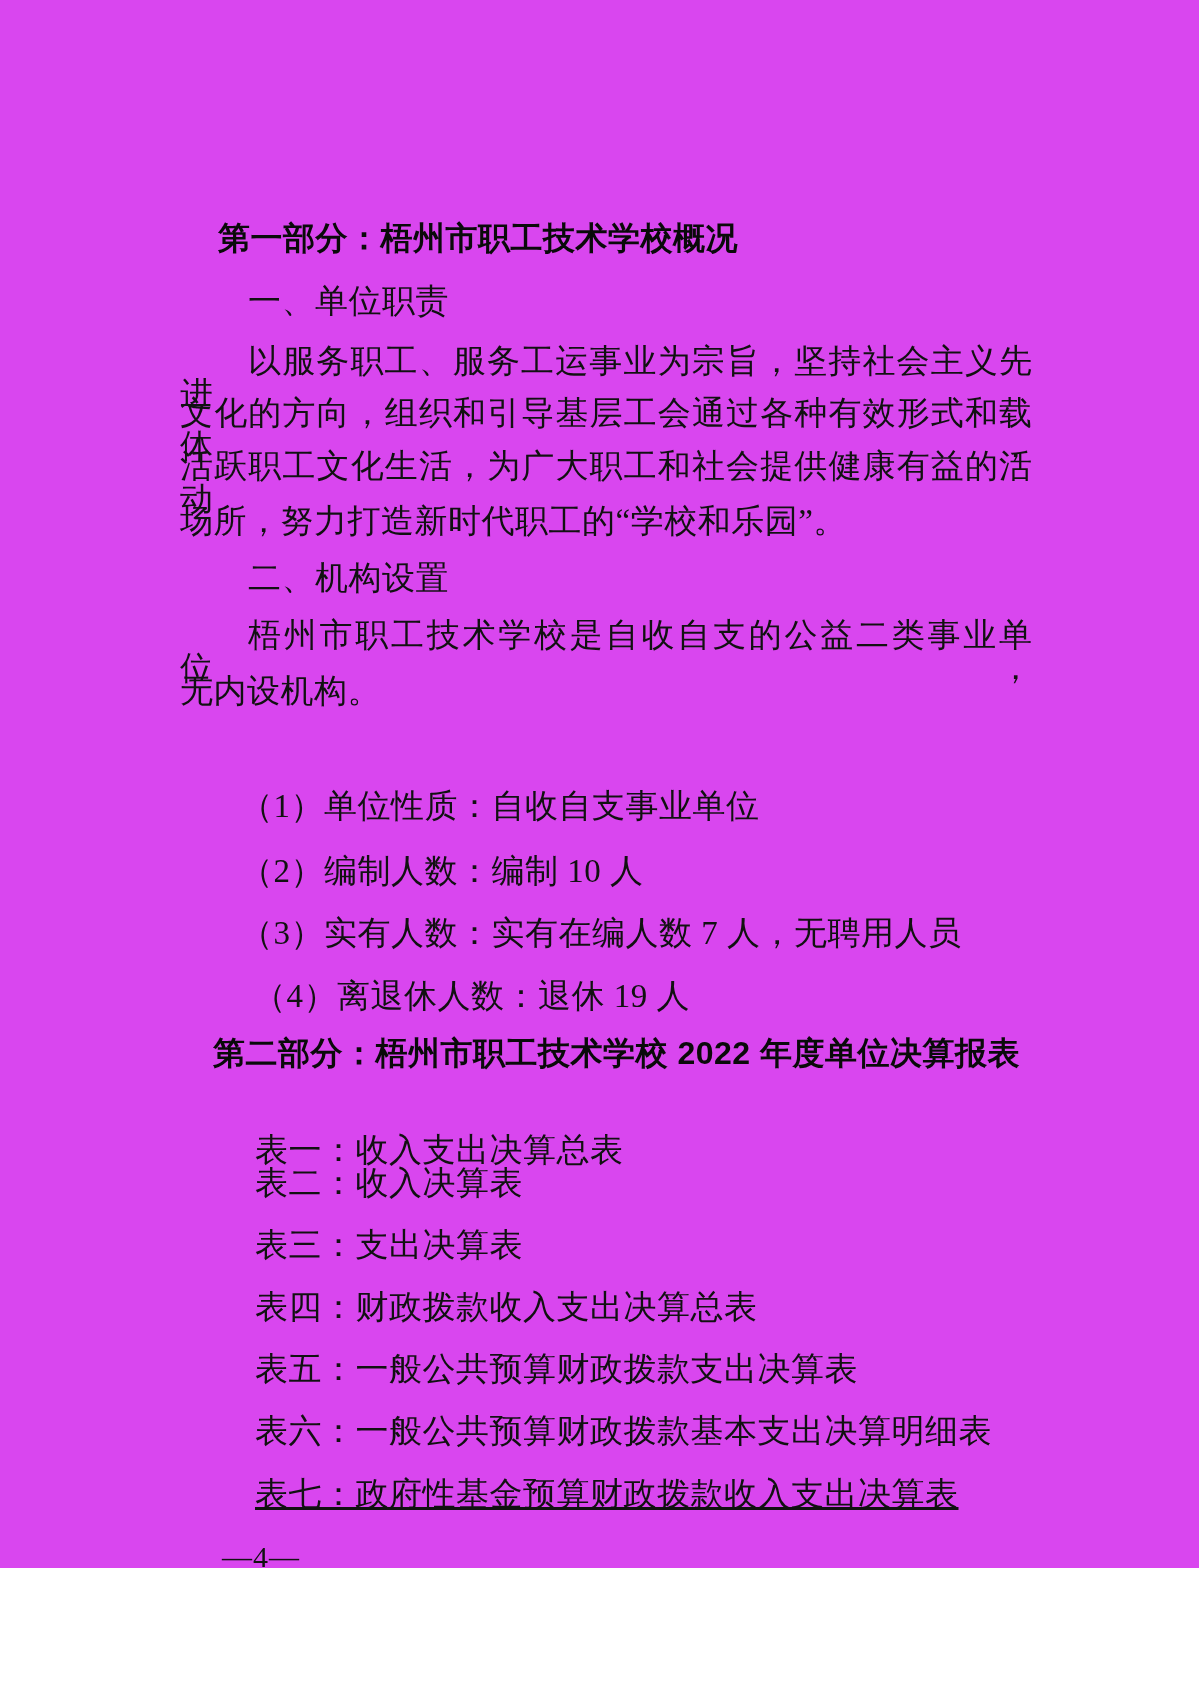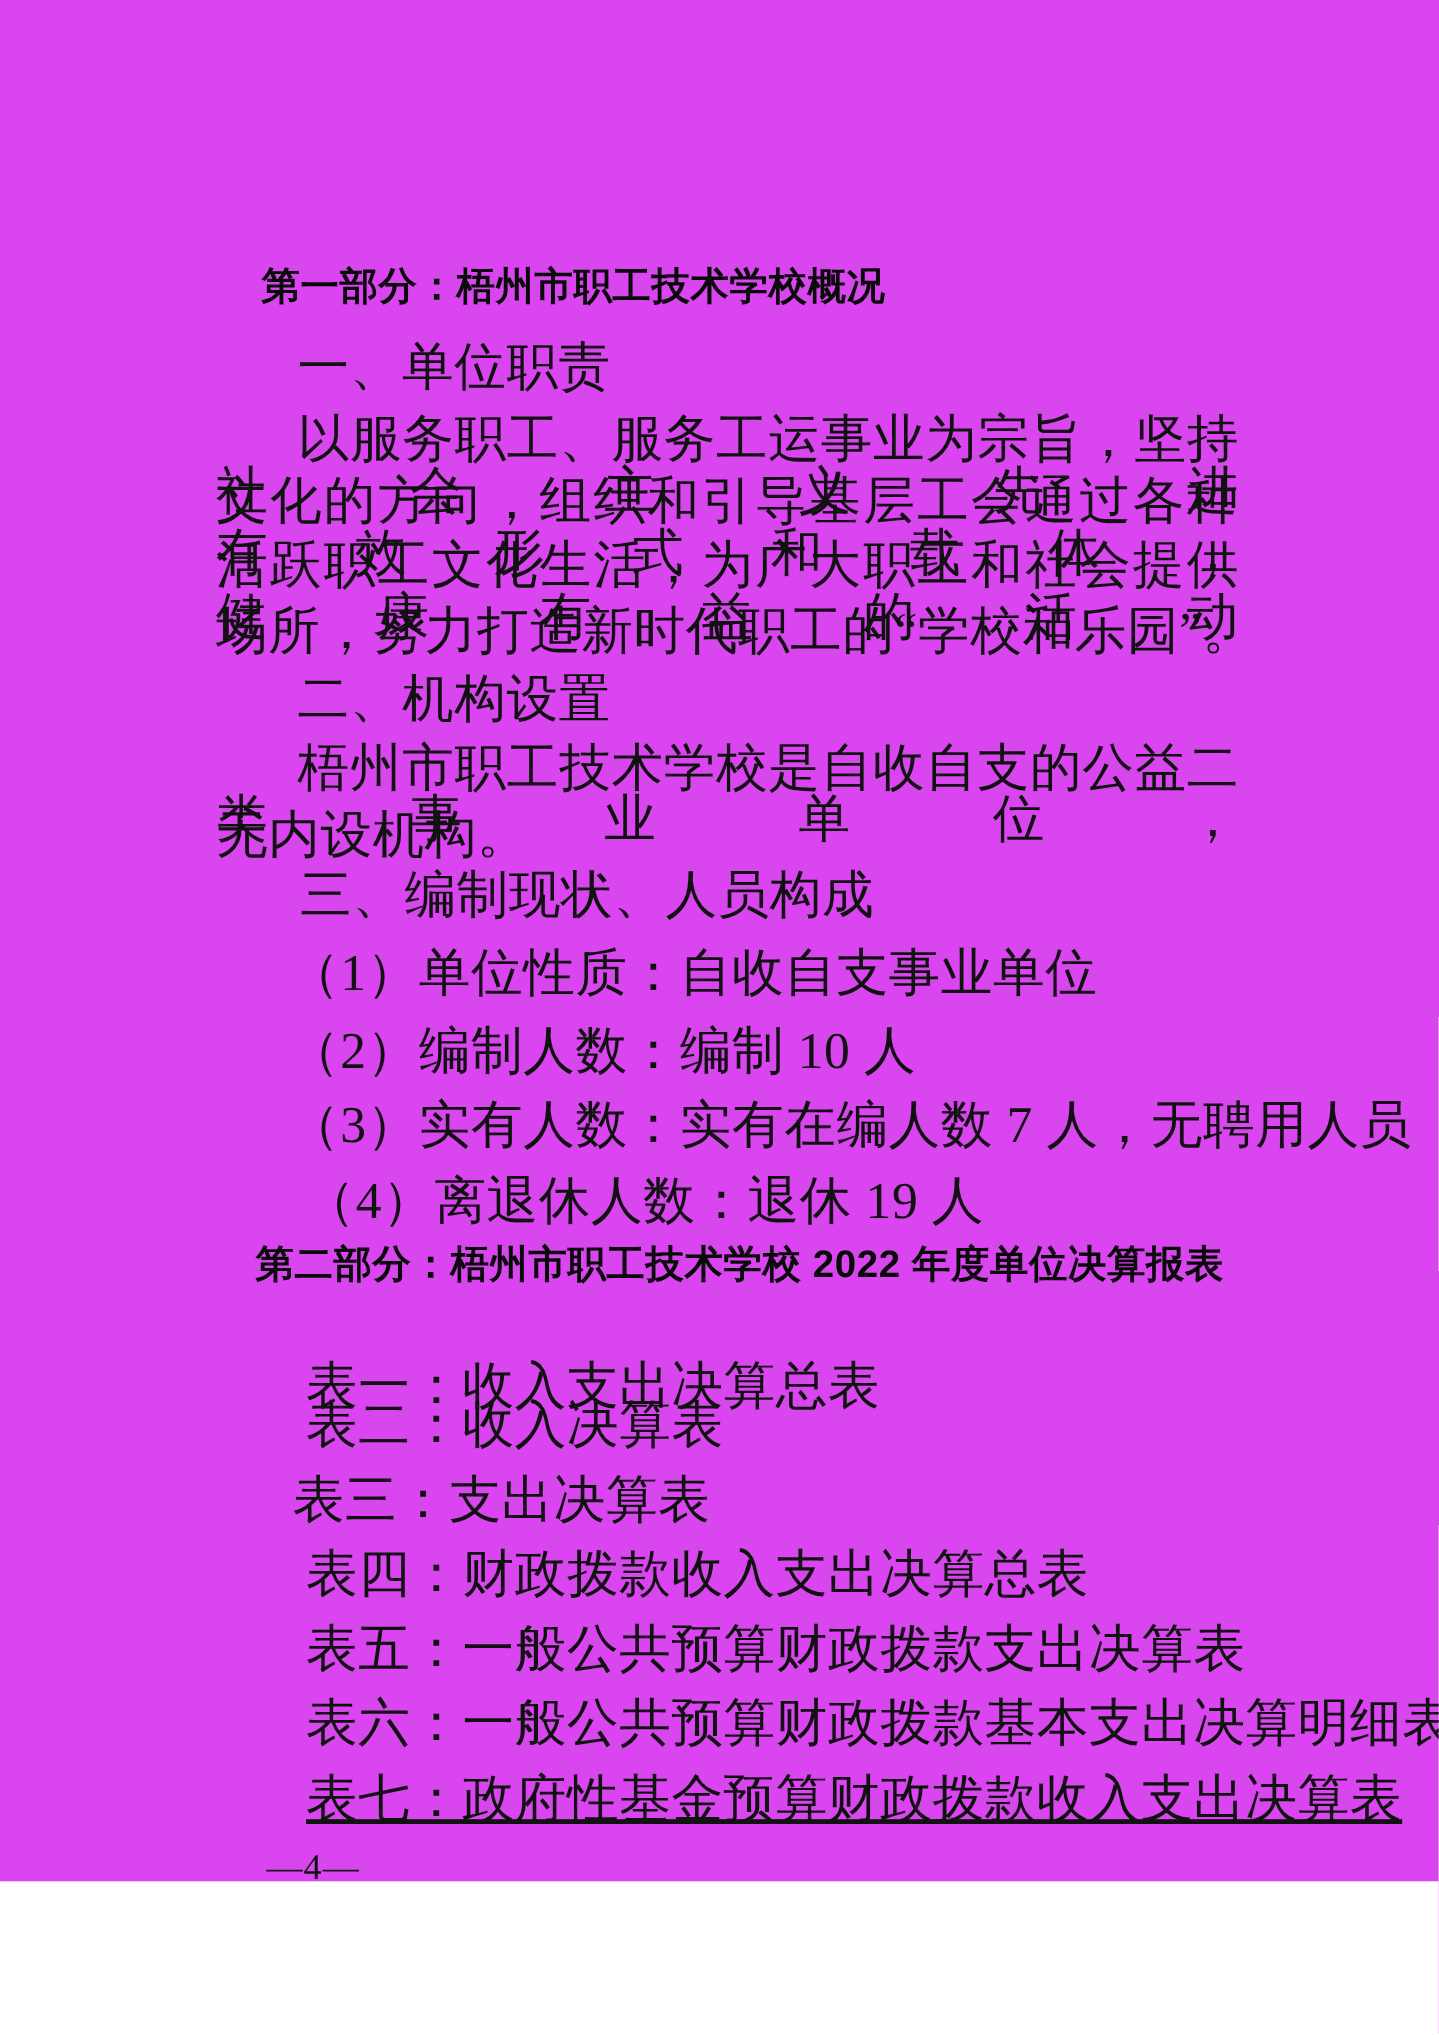--- a/index.html
+++ b/index.html
@@ -11,21 +11,21 @@
     position: relative;
     width: 1199px;
     height: 1568px;
     background: #d946ef;
     overflow: hidden;
     color: #111111;
   }
   .ln {
     position: absolute;
     font-family: "Liberation Serif", "DejaVu Serif", serif;
-    font-size: 43px;
+    font-size: 33px;
     line-height: 1;
     white-space: nowrap;
     letter-spacing: 0.5px;
   }
   
   .fill {
     white-space: normal;
     left: 180px;
     width: 852px;
     text-align: justify;
@@ -64,32 +64,31 @@
   <div class="ln fill ind2" style="top:345px;">以服务职工、服务工运事业为宗旨，坚持社会主义先进</div>
   <div class="ln fill" style="top:397px;">文化的方向，组织和引导基层工会通过各种有效形式和载体，</div>
   <div class="ln fill" style="top:450px;">活跃职工文化生活，为广大职工和社会提供健康有益的活动</div>
   <div class="ln" style="top:505px; left:180px;">场所，努力打造新时代职工的“学校和乐园”。</div>
 
   <div class="ln" style="top:562px; left:248px;">二、机构设置</div>
 
   <div class="ln fill ind2" style="top:619px;">梧州市职工技术学校是自收自支的公益二类事业单位，</div>
   <div class="ln" style="top:675px; left:180px;">无内设机构。</div>
 
-  <div class="ln" style="top:725px; left:250px;">三、编制现状、人员构成</div>
 
   <div class="ln" style="top:790px; left:240px;">（1）单位性质：自收自支事业单位</div>
   <div class="ln" style="top:855px; left:240px;">（2）编制人数：编制 10 人</div>
   <div class="ln" style="top:917px; left:240px;">（3）实有人数：实有在编人数 7 人，无聘用人员</div>
   <div class="ln" style="top:980px; left:253px;">（4）离退休人数：退休 19 人</div>
 
   <div class="bold-head" style="top:1035px; left:213px;">第二部分：梧州市职工技术学校 2022 年度单位决算报表</div>
 
   <div class="ln" style="top:1134px; left:255px;">表一：收入支出决算总表</div>
   <div class="ln" style="top:1167px; left:255px;">表二：收入决算表</div>
-  <div class="ln" style="top:1229px; left:244px;">表三：支出决算表</div>
+  <div class="ln" style="top:1229px; left:255px;">表三：支出决算表</div>
   <div class="ln" style="top:1291px; left:255px;text-align:right;">表四：财政拨款收入支出决算总表</div>
   <div class="ln" style="top:1353px; left:255px;">表五：一般公共预算财政拨款支出决算表</div>
   <div class="ln" style="top:1415px; left:255px;">表六：一般公共预算财政拨款基本支出决算明细表</div>
   <div class="ln" style="top:1478px; left:255px;text-decoration:underline;">表七：政府性基金预算财政拨款收入支出决算表</div>
 
   <div class="pageno" style="top:1542px; left:222px;">—4—</div>
 
 </div>
 
 </body></html>

